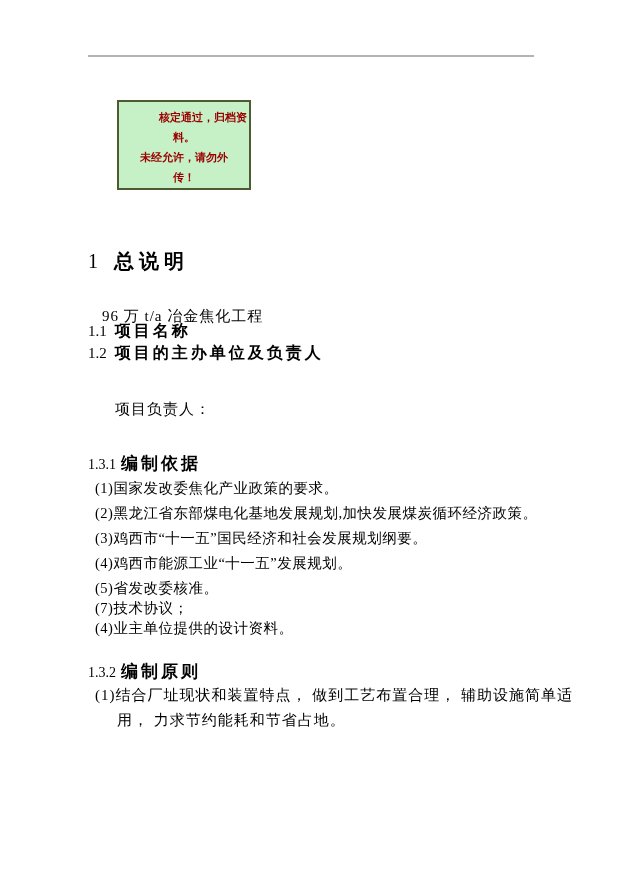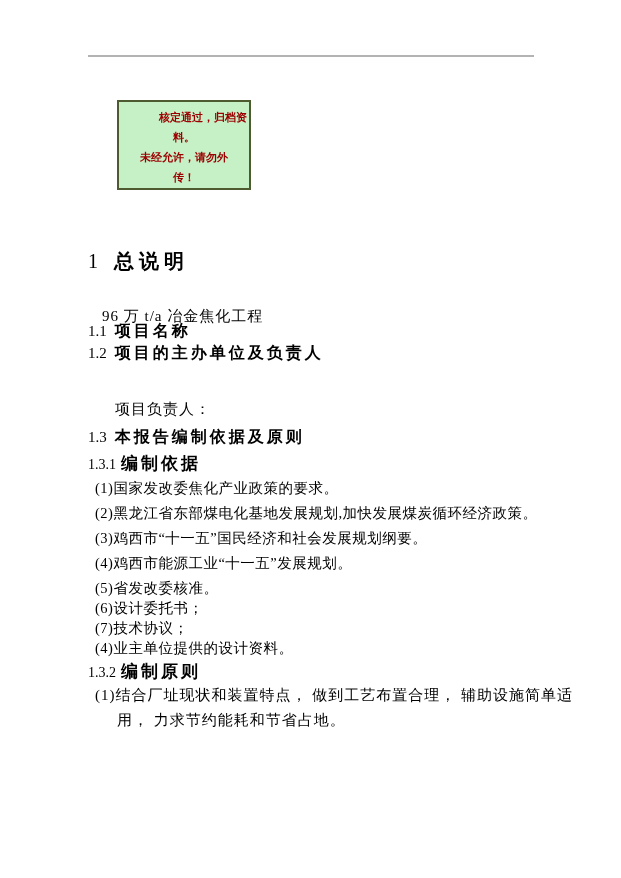--- a/index.html
+++ b/index.html
@@ -98,35 +98,31 @@
   </div>
 
   <div class="abs body-line pos-body-1">96 万 t/a 冶金焦化工程</div>
 
   <div class="abs h2 pos-h2-2">
     <span class="hnum">1.2</span><span class="htxt">项目的主办单位及负责人</span>
   </div>
 
   <div class="abs body-line pos-body-3">项目负责人：</div>
 
-  <div class="abs h2 pos-h2-3">
-    <span class="hnum">1.3</span><span class="htxt">本报告编制依据及原则</span>
-  </div>
 
   <div class="abs h3 pos-h3-1">
     <span class="hnum">1.3.1</span><span class="htxt">编制依据</span>
   </div>
 
   <div class="basis-list">
     <div class="li sp list-line">(1)国家发改委焦化产业政策的要求。</div>
     <div class="li sp list-line">(2)黑龙江省东部煤电化基地发展规划,加快发展煤炭循环经济政策。</div>
     <div class="li sp list-line">(3)鸡西市“十一五”国民经济和社会发展规划纲要。</div>
     <div class="li sp list-line">(4)鸡西市能源工业“十一五”发展规划。</div>
     <div class="li list-line">(5)省发改委核准。</div>
-    <div class="li list-line">(6)设计委托书；</div>
     <div class="li list-line">(7)技术协议；</div>
     <div class="li list-line">(4)业主单位提供的设计资料。</div>
   </div>
 
   <div class="abs h3 pos-h3-2">
     <span class="hnum">1.3.2</span><span class="htxt">编制原则</span>
   </div>
 
   <div class="abs body-line pos-p1l1">(1)结合厂址现状和装置特点， 做到工艺布置合理， 辅助设施简单适</div>
   <div class="abs body-line pos-p1l2">用， 力求节约能耗和节省占地。</div>

